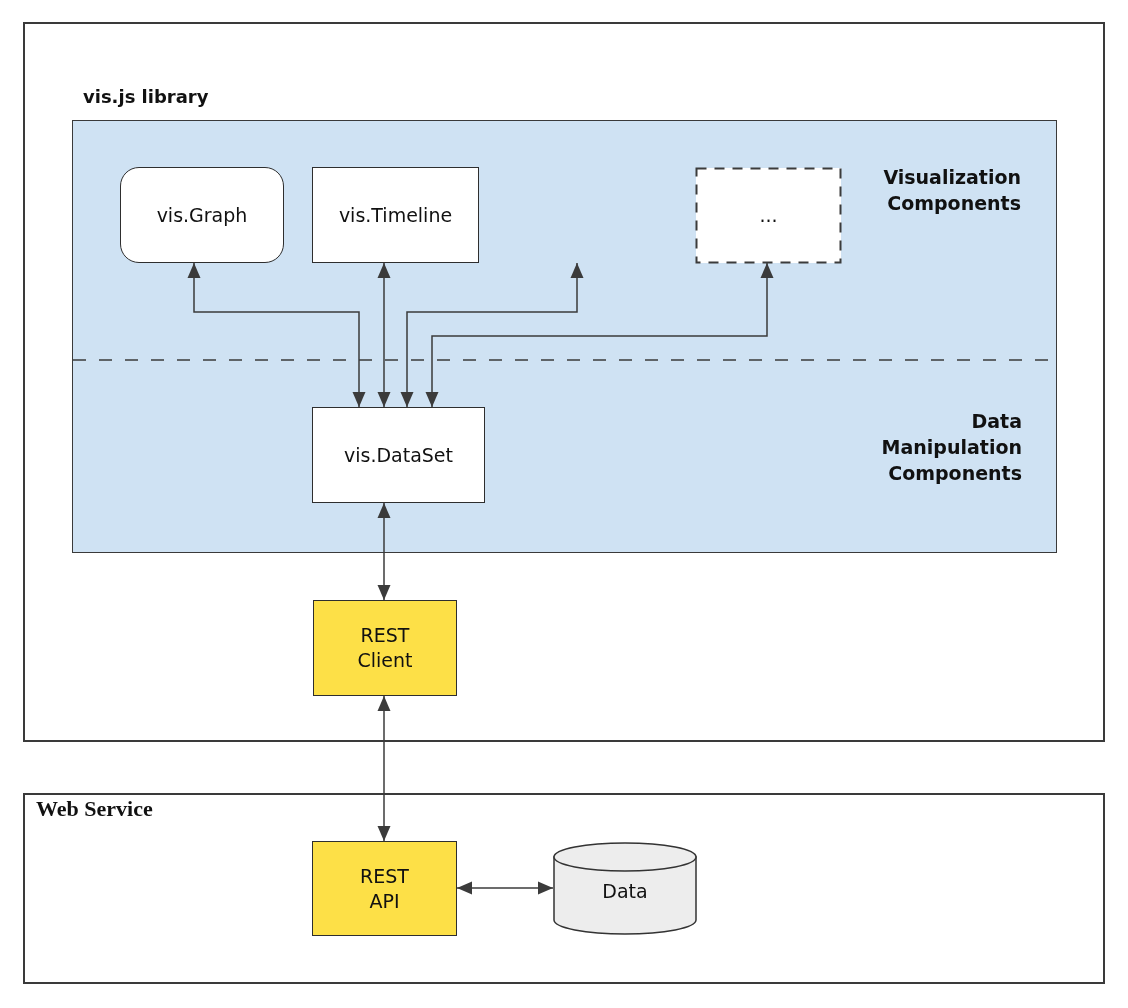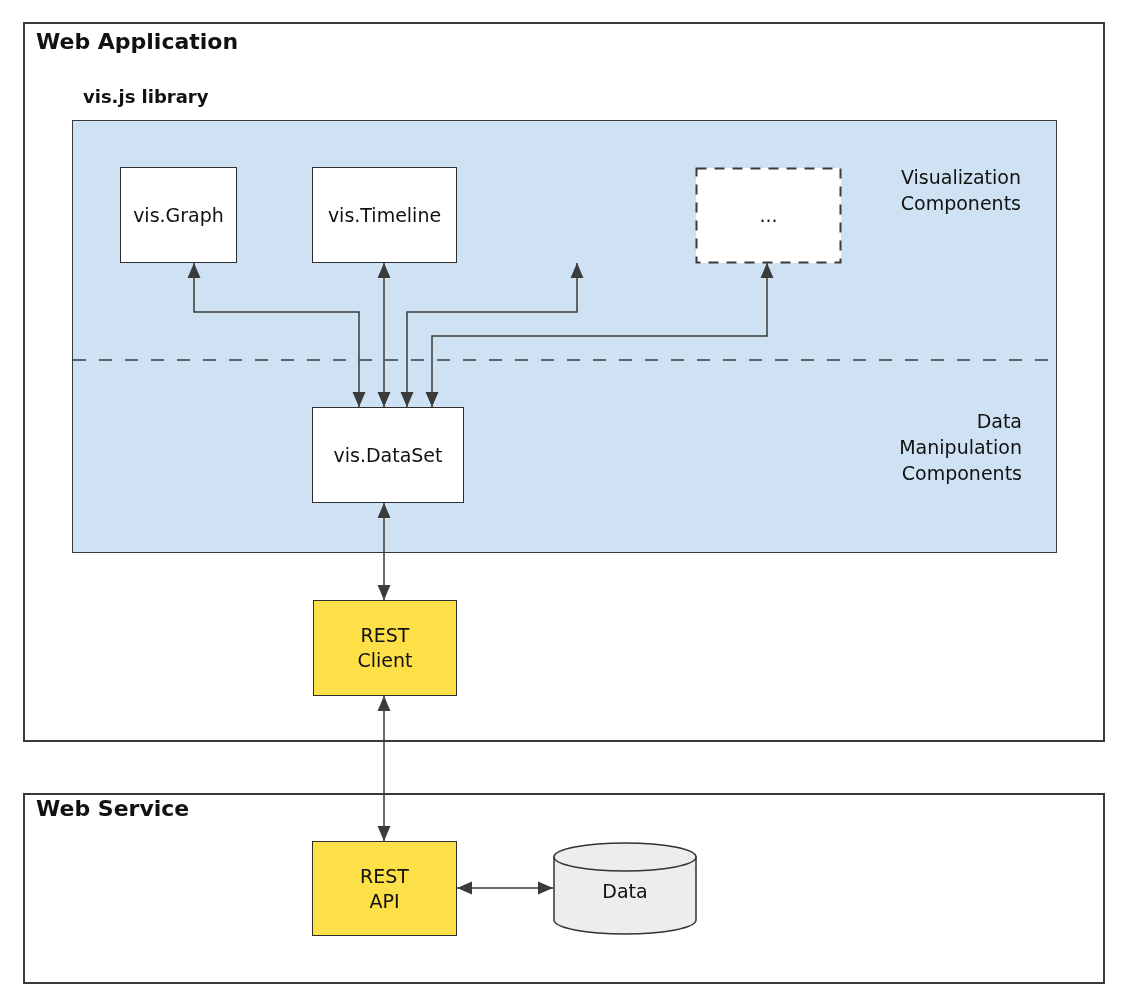--- a/index.html
+++ b/index.html
@@ -51,21 +51,21 @@
   }
   .sub-title {
     position: absolute;
     font-weight: bold;
     font-size: 18px;
     z-index: 4;
     white-space: nowrap;
   }
   .side-label {
     position: absolute;
-    font-weight: normal;
+    font-weight: bold;
     font-size: 19px;
     line-height: 26px;
     text-align: right;
     white-space: pre-line;
     z-index: 4;
   }
   .cyl-label {
     position: absolute;
     z-index: 5;
     font-size: 19px;
@@ -82,30 +82,29 @@
 </head>
 <body>
 
 <div class="canvas">
 
   <div class="container-box" style="left:23px; top:22px; width:1082px; height:720px;"></div>
   <div class="container-box" style="left:23px; top:793px; width:1082px; height:191px;"></div>
 
   <div class="panel-blue" style="left:72px; top:120px; width:985px; height:433px;"></div>
 
-  <div class="section-title" style="left:36px; top:29px;">Web Application</div>
   <div class="sub-title" style="left:83px; top:86px;">vis.js library</div>
-  <div class="section-title" style="left:36px; top:796px;">Web Service</div>
+  <div class="section-title" style="left:36px; top:796px;font-family:Liberation Serif, serif;">Web Service</div>
 
-  <div class="node" style="left:120px; top:167px; width:117px; height:96px;">vis.Graph</div>
-  <div class="node" style="left:312px; top:167px; width:145px; height:96px;">vis.Timeline</div>
+  <div class="node" style="left:120px; top:167px; width:164px; height:96px;border-radius:19px;">vis.Graph</div>
+  <div class="node" style="left:312px; top:167px; width:167px; height:96px;">vis.Timeline</div>
 
   <div class="node noborder" style="left:696px; top:168px; width:145px; height:95px;">...</div>
 
-  <div class="node" style="left:312px; top:407px; width:152px; height:96px;">vis.DataSet</div>
+  <div class="node" style="left:312px; top:407px; width:173px; height:96px;">vis.DataSet</div>
 
   <div class="side-label" style="right:107px; top:164px;">Visualization
 Components</div>
   <div class="side-label" style="right:106px; top:408px;">Data
 Manipulation
 Components</div>
 
   <div class="node gray" style="left:313px; top:600px; width:144px; height:96px;">REST
 Client</div>
   <div class="node gray" style="left:312px; top:841px; width:145px; height:95px;">REST

